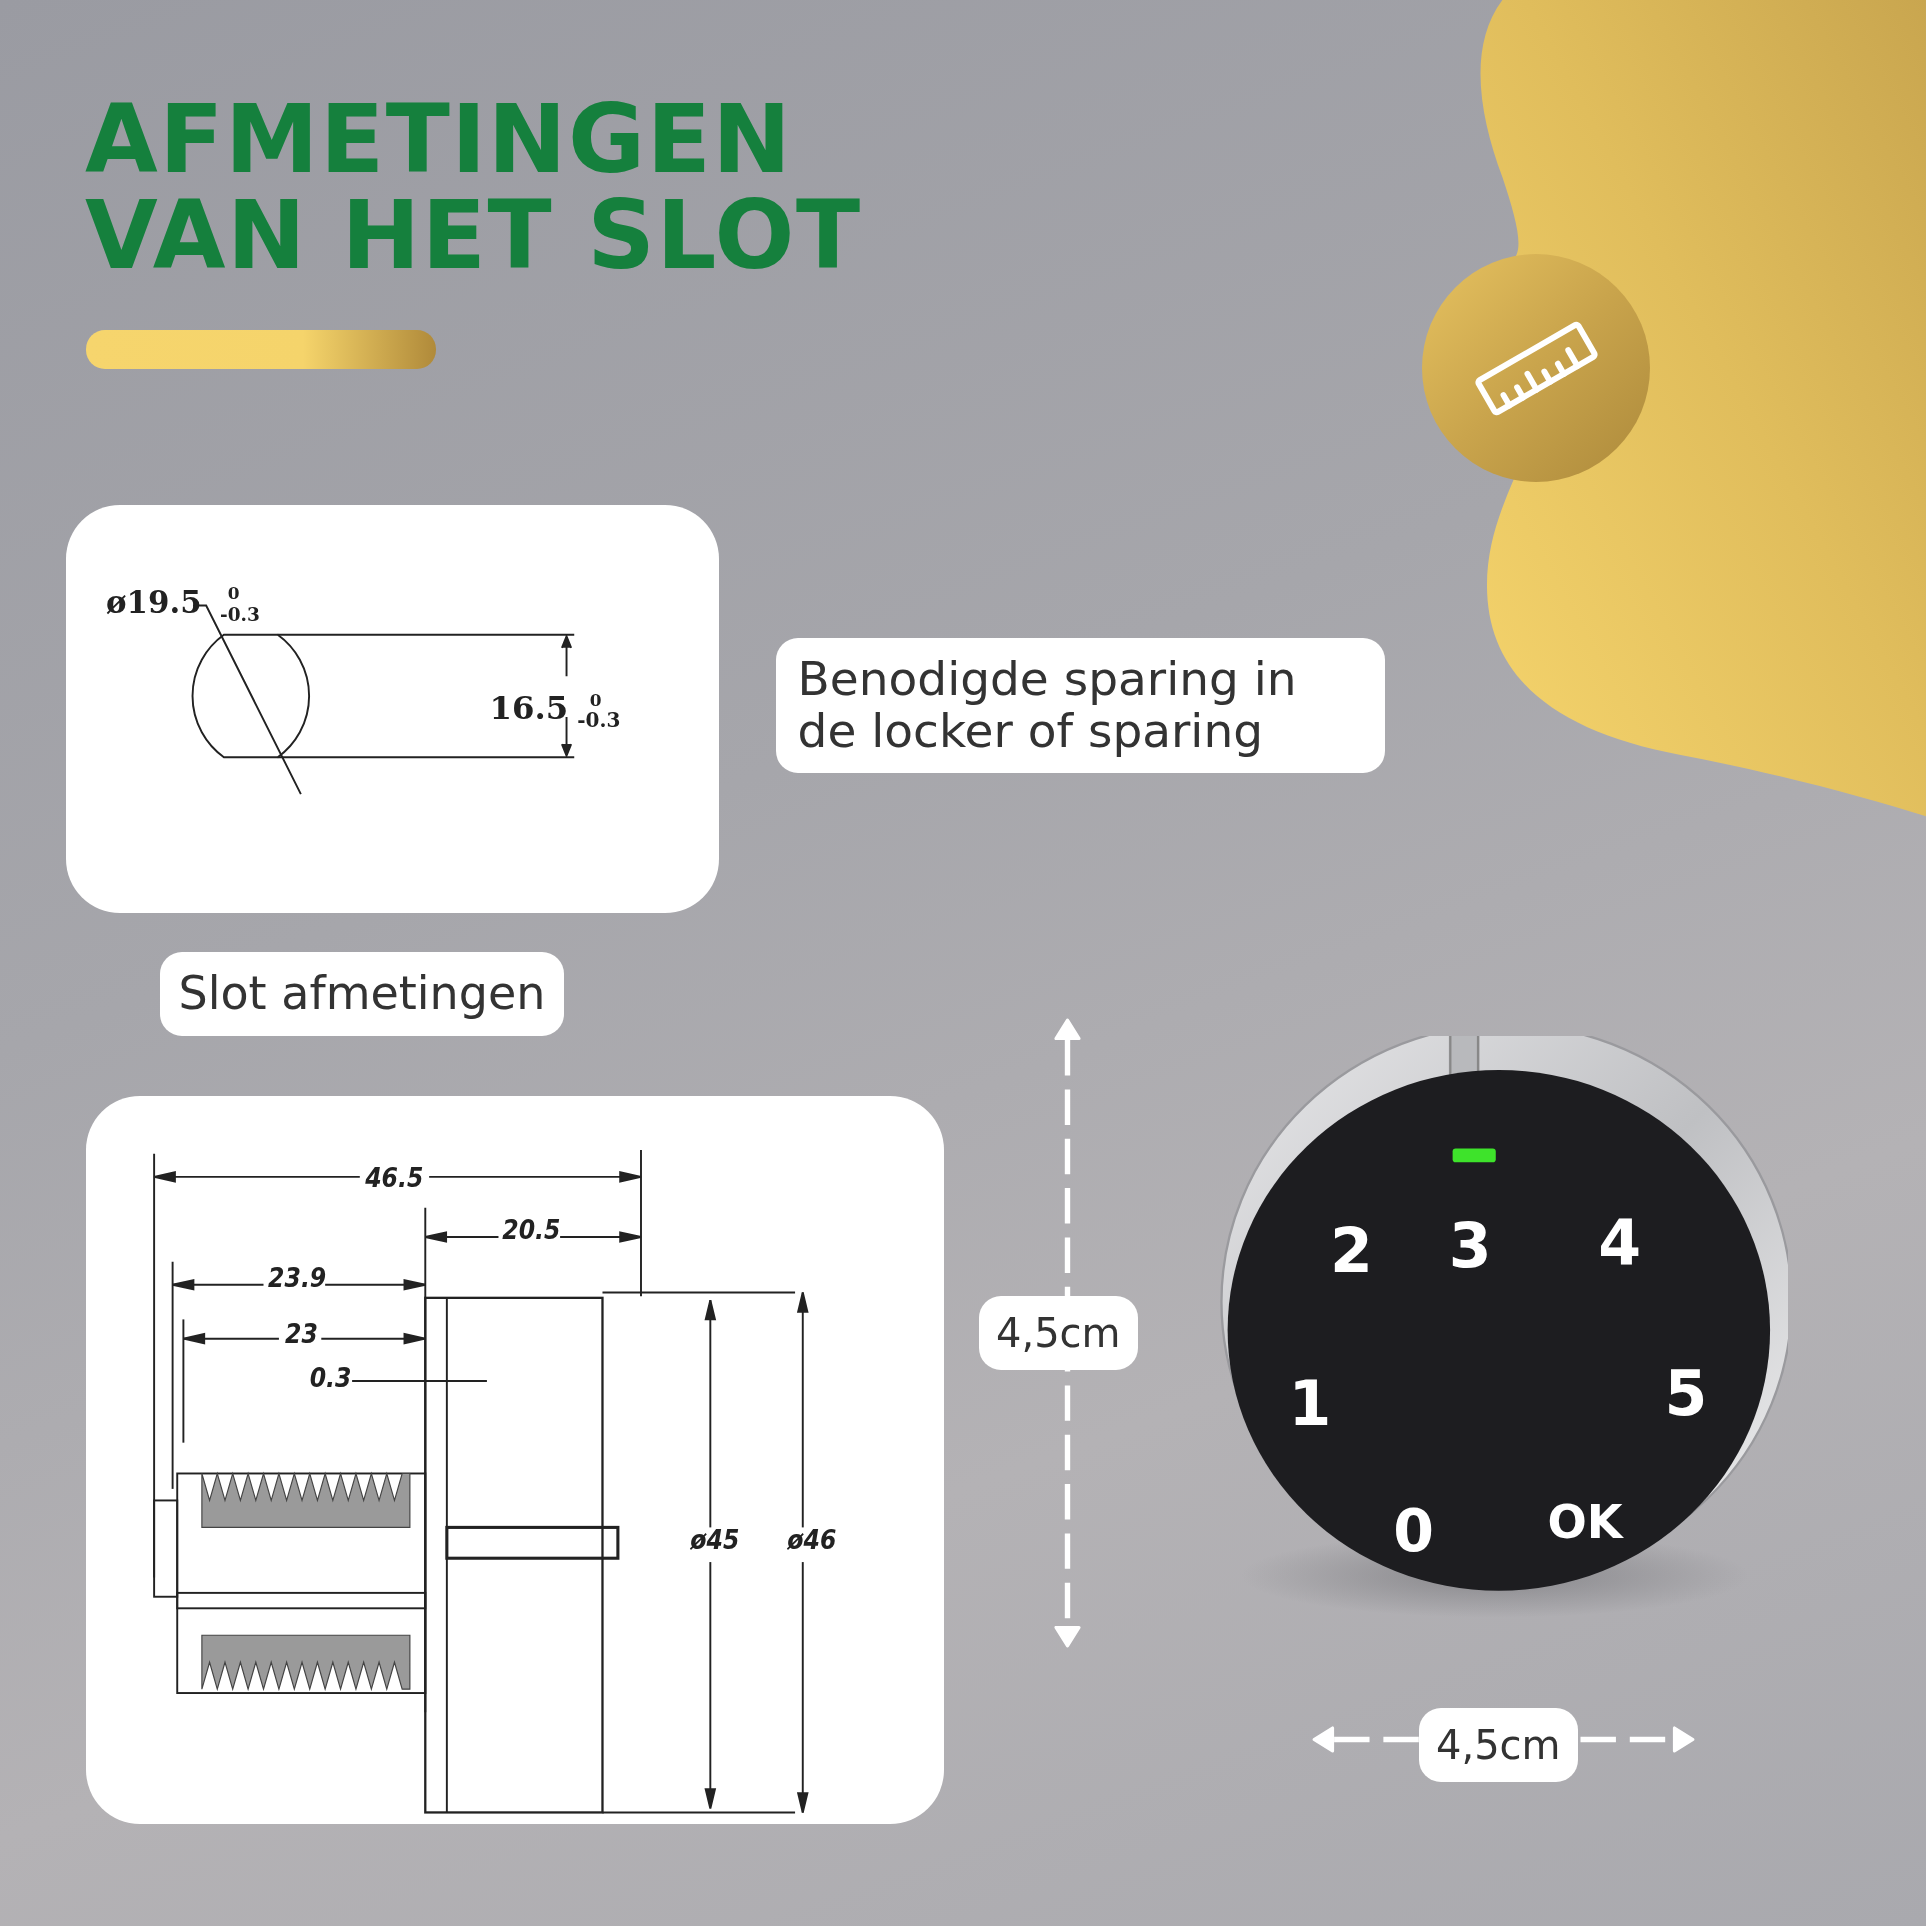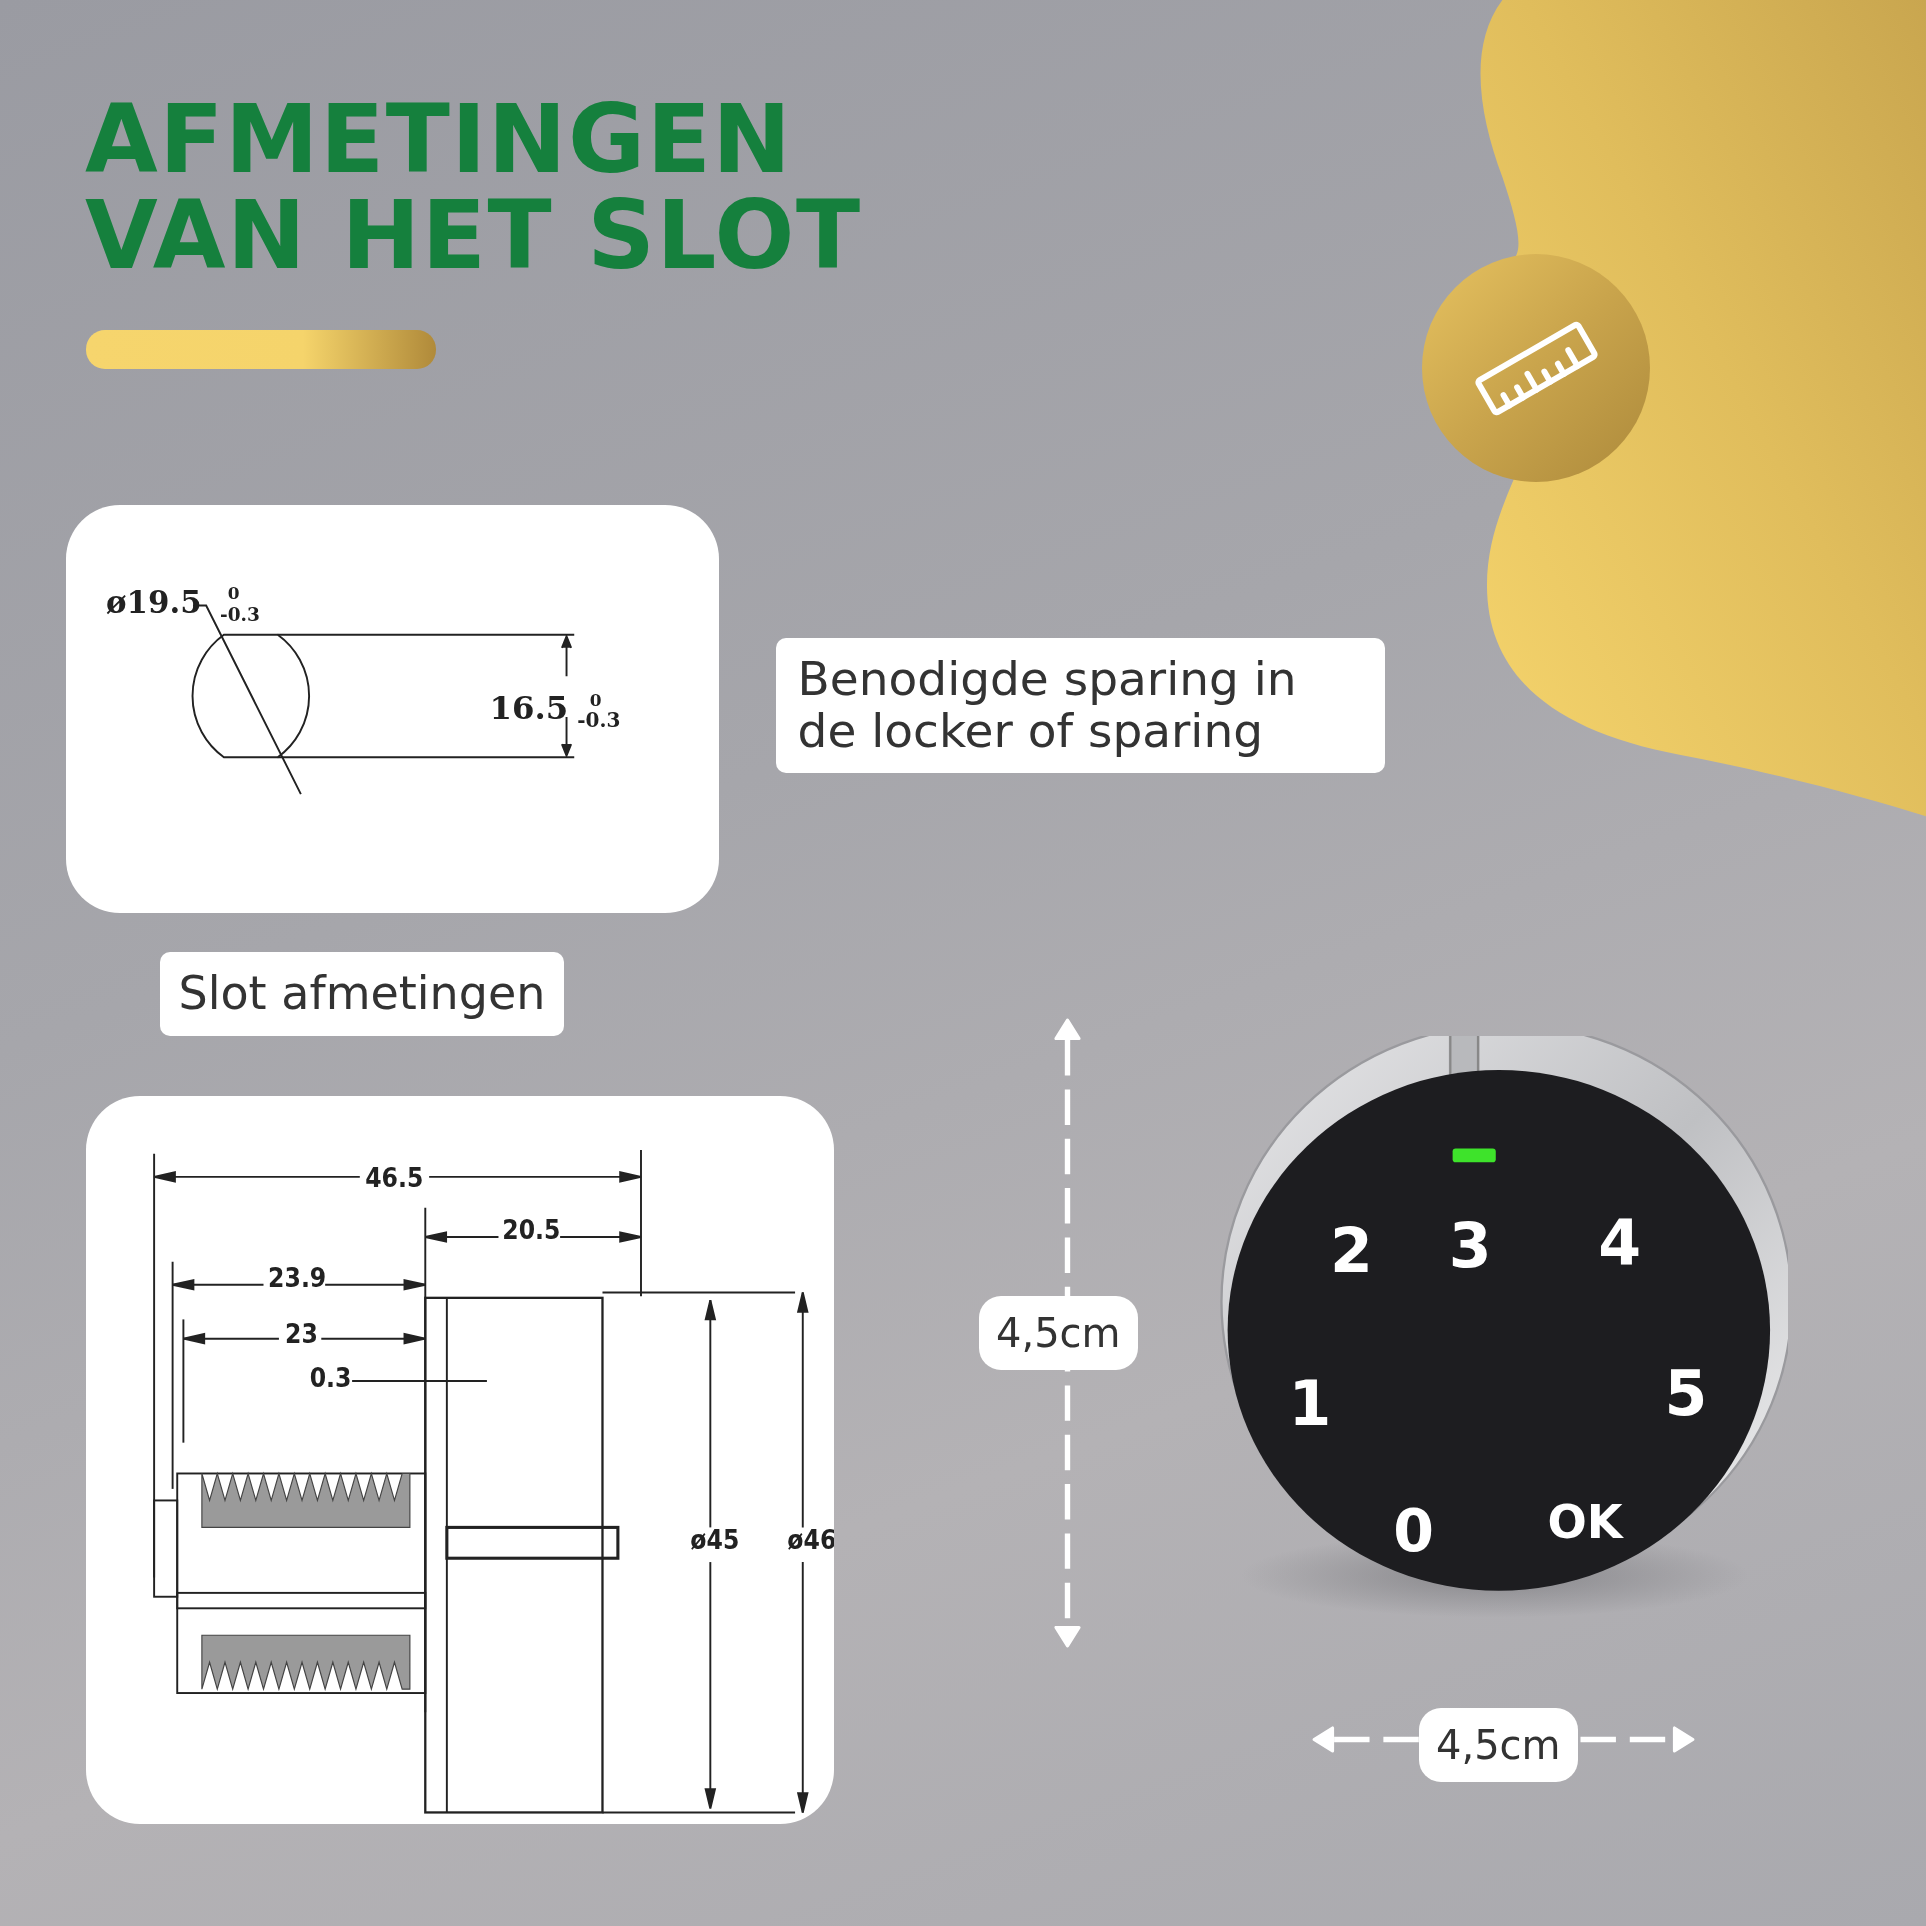--- a/index.html
+++ b/index.html
@@ -22,23 +22,23 @@
   .blob { right: 0; top: 0; width: 493px; height: 824px; }
   .icon-circle {
     left: 1422px; top: 254px; width: 228px; height: 228px; border-radius: 50%;
     background: linear-gradient(135deg, #e6c260 0%, #c9a44c 50%, #ad8a3b 100%);
     display: flex; align-items: center; justify-content: center;
   }
   .card {
     background: #ffffff; border-radius: 54px; overflow: hidden;
   }
   .card-top { left: 66px; top: 505px; width: 653px; height: 408px; }
-  .card-bottom { left: 86px; top: 1096px; width: 748px; height: 728px; }
+  .card-bottom { left: 86px; top: 1096px; width: 858px; height: 728px; font-style: italic; }
   .label {
-    background: #ffffff; color: #333333; border-radius: 10px;
+    background: #ffffff; color: #333333; border-radius: 22px;
     font-family: "DejaVu Sans", sans-serif; font-weight: normal;
   }
   .label-sparing {
     left: 776px; top: 638px; width: 609px; padding: 15.4px 0 15.4px 21.6px;
     font-size: 47px; line-height: 52px; box-sizing: border-box;
   }
   .label-slot {
     left: 160px; top: 952px; padding: 12.3px 18.5px;
     font-size: 46px; line-height: 59px;
   }

